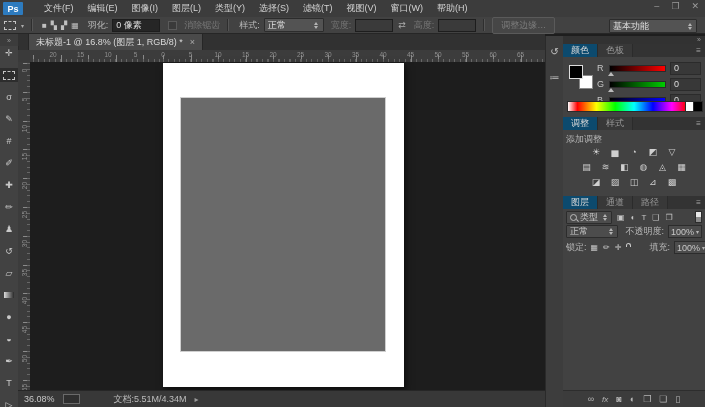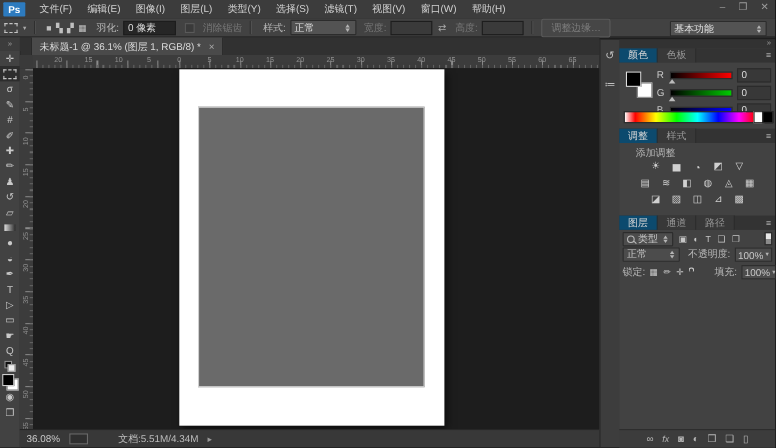--- a/index.html
+++ b/index.html
@@ -1,19 +1,19 @@
 <!DOCTYPE html>
 <html><head>
 <meta charset="utf-8">
 <style>
   html,body{margin:0;padding:0;background:#111;}
   #app{position:relative;width:705px;height:407px;background:#1e1e1e;overflow:hidden;
        font-family:"Liberation Sans","DejaVu Sans",sans-serif;color:#c8c8c8;font-size:9px;
        -webkit-font-smoothing:antialiased;}
-  .abs{position:absolute;}
+  .abs{position:absolute;gap:8px;}
   
   .menubar{left:0;top:0;width:705px;height:17px;background:#3c3c3c;border-bottom:1px solid #282828;
            display:flex;align-items:center;}
   .pslogo{width:20px;height:13px;margin:0 6px 0 3px;background:#2d7bbf;color:#fff;font-weight:bold;
           font-size:9px;display:flex;align-items:center;justify-content:center;border-radius:1px;}
   .menu-item{padding:0 7px;color:#d2d2d2;cursor:default;white-space:nowrap;}
   .win-controls{position:absolute;right:6px;top:1px;display:flex;gap:12px;color:#9b9b9b;font-size:9px;}
   .win-controls span{cursor:default;}
   
   .optionsbar{left:0;top:17px;width:705px;height:17px;background:#424242;border-bottom:1px solid #262626;
@@ -76,21 +76,21 @@
           font-size:6.5px;color:#909090;}
   .pasteboard{left:30px;top:62px;width:515px;height:328px;background:#1d1d1d;}
   .page{position:absolute;left:133px;top:1px;width:241px;height:324px;background:#ffffff;
         box-shadow:2px 3px 7px rgba(0,0,0,.6);}
   .grayrect{position:absolute;left:17px;top:34px;width:206px;height:255px;background:#6a6a6a;
             border:1px solid #cfcfcf;box-sizing:border-box;}
   
   .statusbar{left:18px;top:390px;width:527px;height:17px;background:#383838;border-top:1px solid #262626;
              display:flex;align-items:center;gap:8px;padding-left:6px;box-sizing:border-box;}
   .status-box{width:15px;height:8px;border:1px solid #6a6a6a;background:#2f2f2f;}
-  .status-doc{color:#bdbdbd;margin-left:20px;text-align:center;}
+  .status-doc{color:#bdbdbd;margin-left:26px;text-align:center;}
   .status-arrow{color:#9a9a9a;font-size:8px;}
   
   .dockstrip{left:545px;top:36px;width:18px;height:371px;background:#3d3d3d;border-left:1px solid #2a2a2a;
              display:flex;flex-direction:column;align-items:center;padding-top:8px;box-sizing:border-box;gap:12px;}
   .dock-btn{width:14px;height:14px;display:flex;align-items:center;justify-content:center;
             color:#c0c0c0;font-size:10px;}
   .dockcol{left:563px;top:36px;width:142px;height:371px;background:#424242;}
   .dock-header{position:absolute;left:0;top:0;width:142px;height:8px;background:#323232;
                color:#999;font-size:7px;text-align:right;padding-right:4px;box-sizing:border-box;line-height:8px;}
   .ptabs{position:absolute;left:0;width:142px;height:13px;background:#333333;display:flex;align-items:stretch;}
@@ -110,21 +110,21 @@
   .chan-track.b{background:linear-gradient(to right,#000,#00f);}
   .chan-thumb{position:absolute;left:-2px;bottom:-5px;width:0;height:0;
               border:3px solid transparent;border-bottom:4px solid #bbb;}
   .chan-val{width:26px;height:11px;background:#383838;border:1px solid #2b2b2b;color:#ddd;
             display:flex;align-items:center;padding-left:3px;}
   .spectrum{position:absolute;left:4px;right:18px;bottom:5px;height:9px;border:1px solid #2b2b2b;
     background:linear-gradient(to right,#fff 0,#f00 8%,#ff0 24%,#0f0 40%,#0ff 56%,#00f 72%,#f0f 88%,#f00 100%);}
   .spec-white{position:absolute;right:10px;bottom:5px;width:8px;height:9px;background:#fff;border:1px solid #2b2b2b;}
   .spec-black{position:absolute;right:2px;bottom:5px;width:8px;height:9px;background:#000;border:1px solid #2b2b2b;}
   
-  .adj-hint{position:absolute;left:15px;top:3px;color:#b5b5b5;}
+  .adj-hint{position:absolute;left:3px;top:3px;color:#b5b5b5;}
   .adj-row{position:absolute;left:0;width:142px;display:flex;justify-content:center;gap:5px;}
   .adj-ic{width:14px;height:11px;display:flex;align-items:center;justify-content:center;
           color:#d0d0d0;font-size:9px;}
   
   .lfilter{position:absolute;left:3px;top:2px;height:12px;display:flex;align-items:center;gap:5px;width:136px;}
   .lcombo{display:flex;align-items:center;gap:3px;background:#4c4c4c;border:1px solid #2c2c2c;
           height:11px;padding:0 3px;border-radius:1px;}
   .mag-ico{position:relative;width:5px;height:5px;border:1px solid #bbb;border-radius:50%;}
   .mag-ico::after{content:"";position:absolute;right:-3px;bottom:-1px;width:3px;height:1px;
                   background:#bbb;transform:rotate(45deg);}
@@ -224,21 +224,21 @@
     <span class="refine-btn">调整边缘…</span>
   </div>
   <div class="dropdown abs workspace">
     <span>基本功能</span>
       <span class="spin"></span>
   </div>
 
   <div class="abs tabrow"></div>
   <div class="abs toolcol-header">»</div>
   <div class="abs doc-tab">
-    <span>未标题-1 @ 36.1% (图层 1, RGB/8) *</span>
+    <span>未标题-1 @ 16.8% (图层 1, RGB/8) *</span>
     <span class="tab-close">×</span>
   </div>
 
   <div id="tool-col" class="abs toolcol">
       <span class="tool" style="display: flex;">
         <span>✛</span>
       </span>
       <span class="tool sel" style="display: flex;">
         <span class="mini-dash"></span>
       </span>

